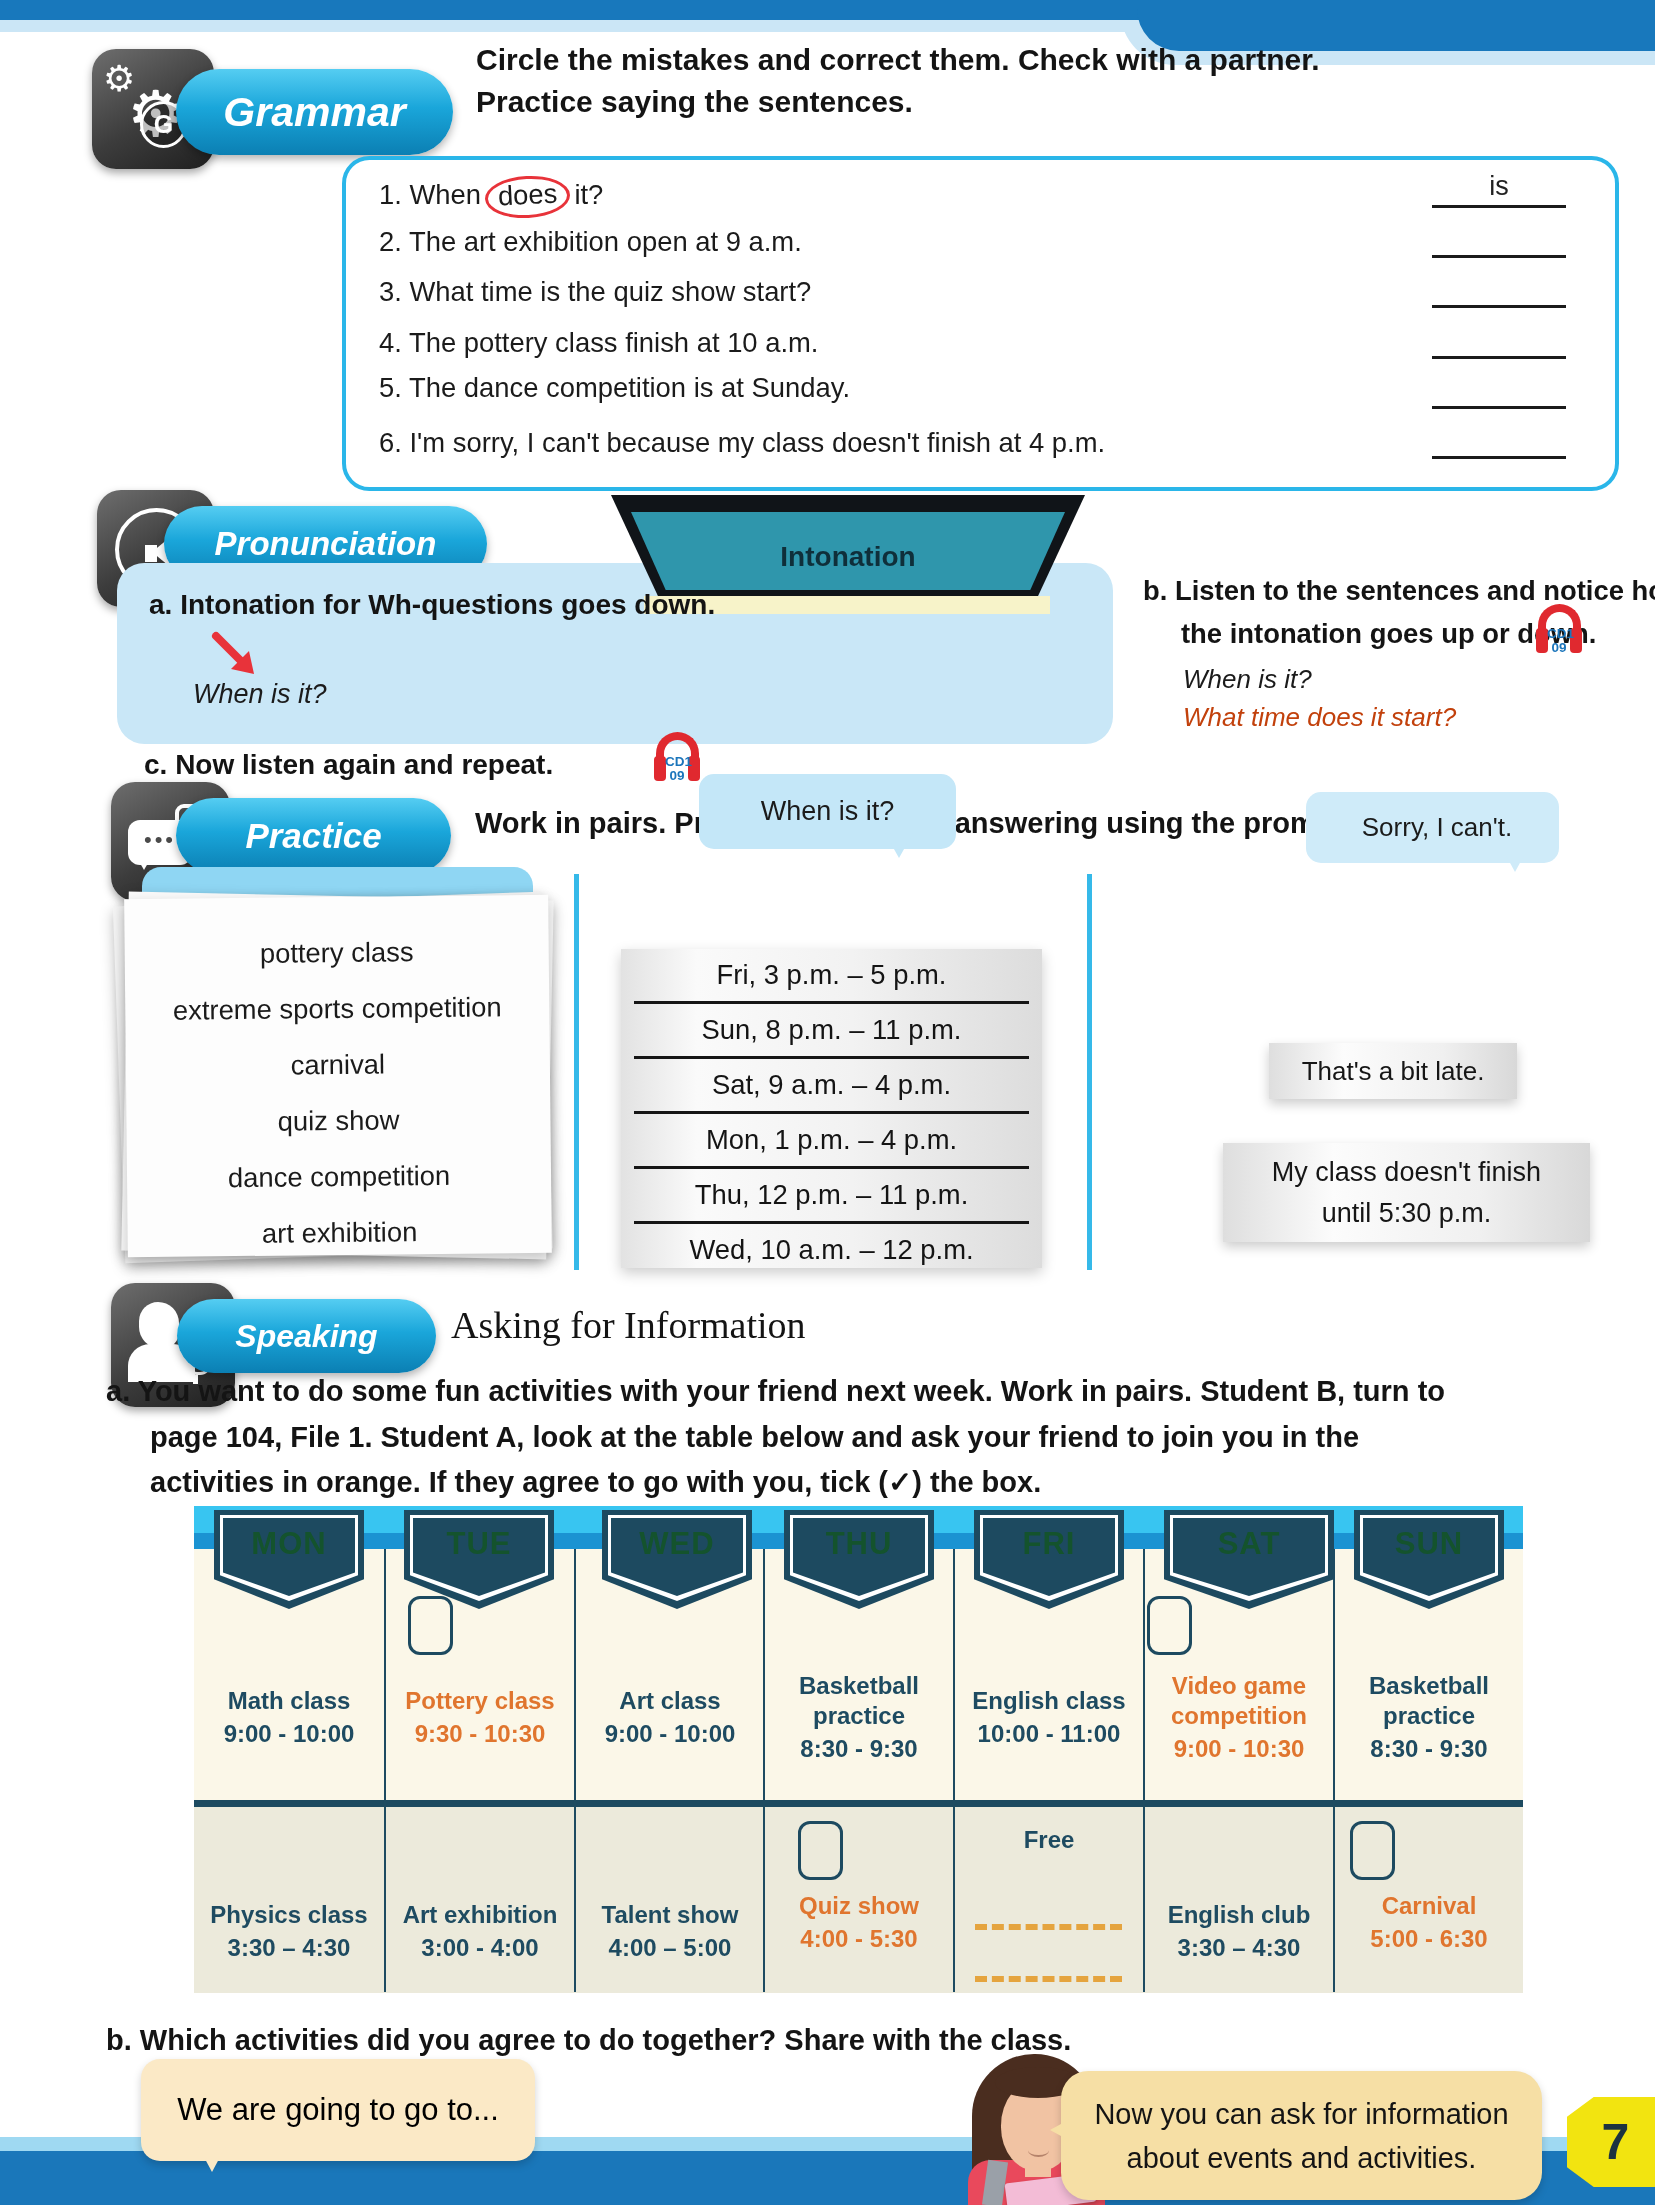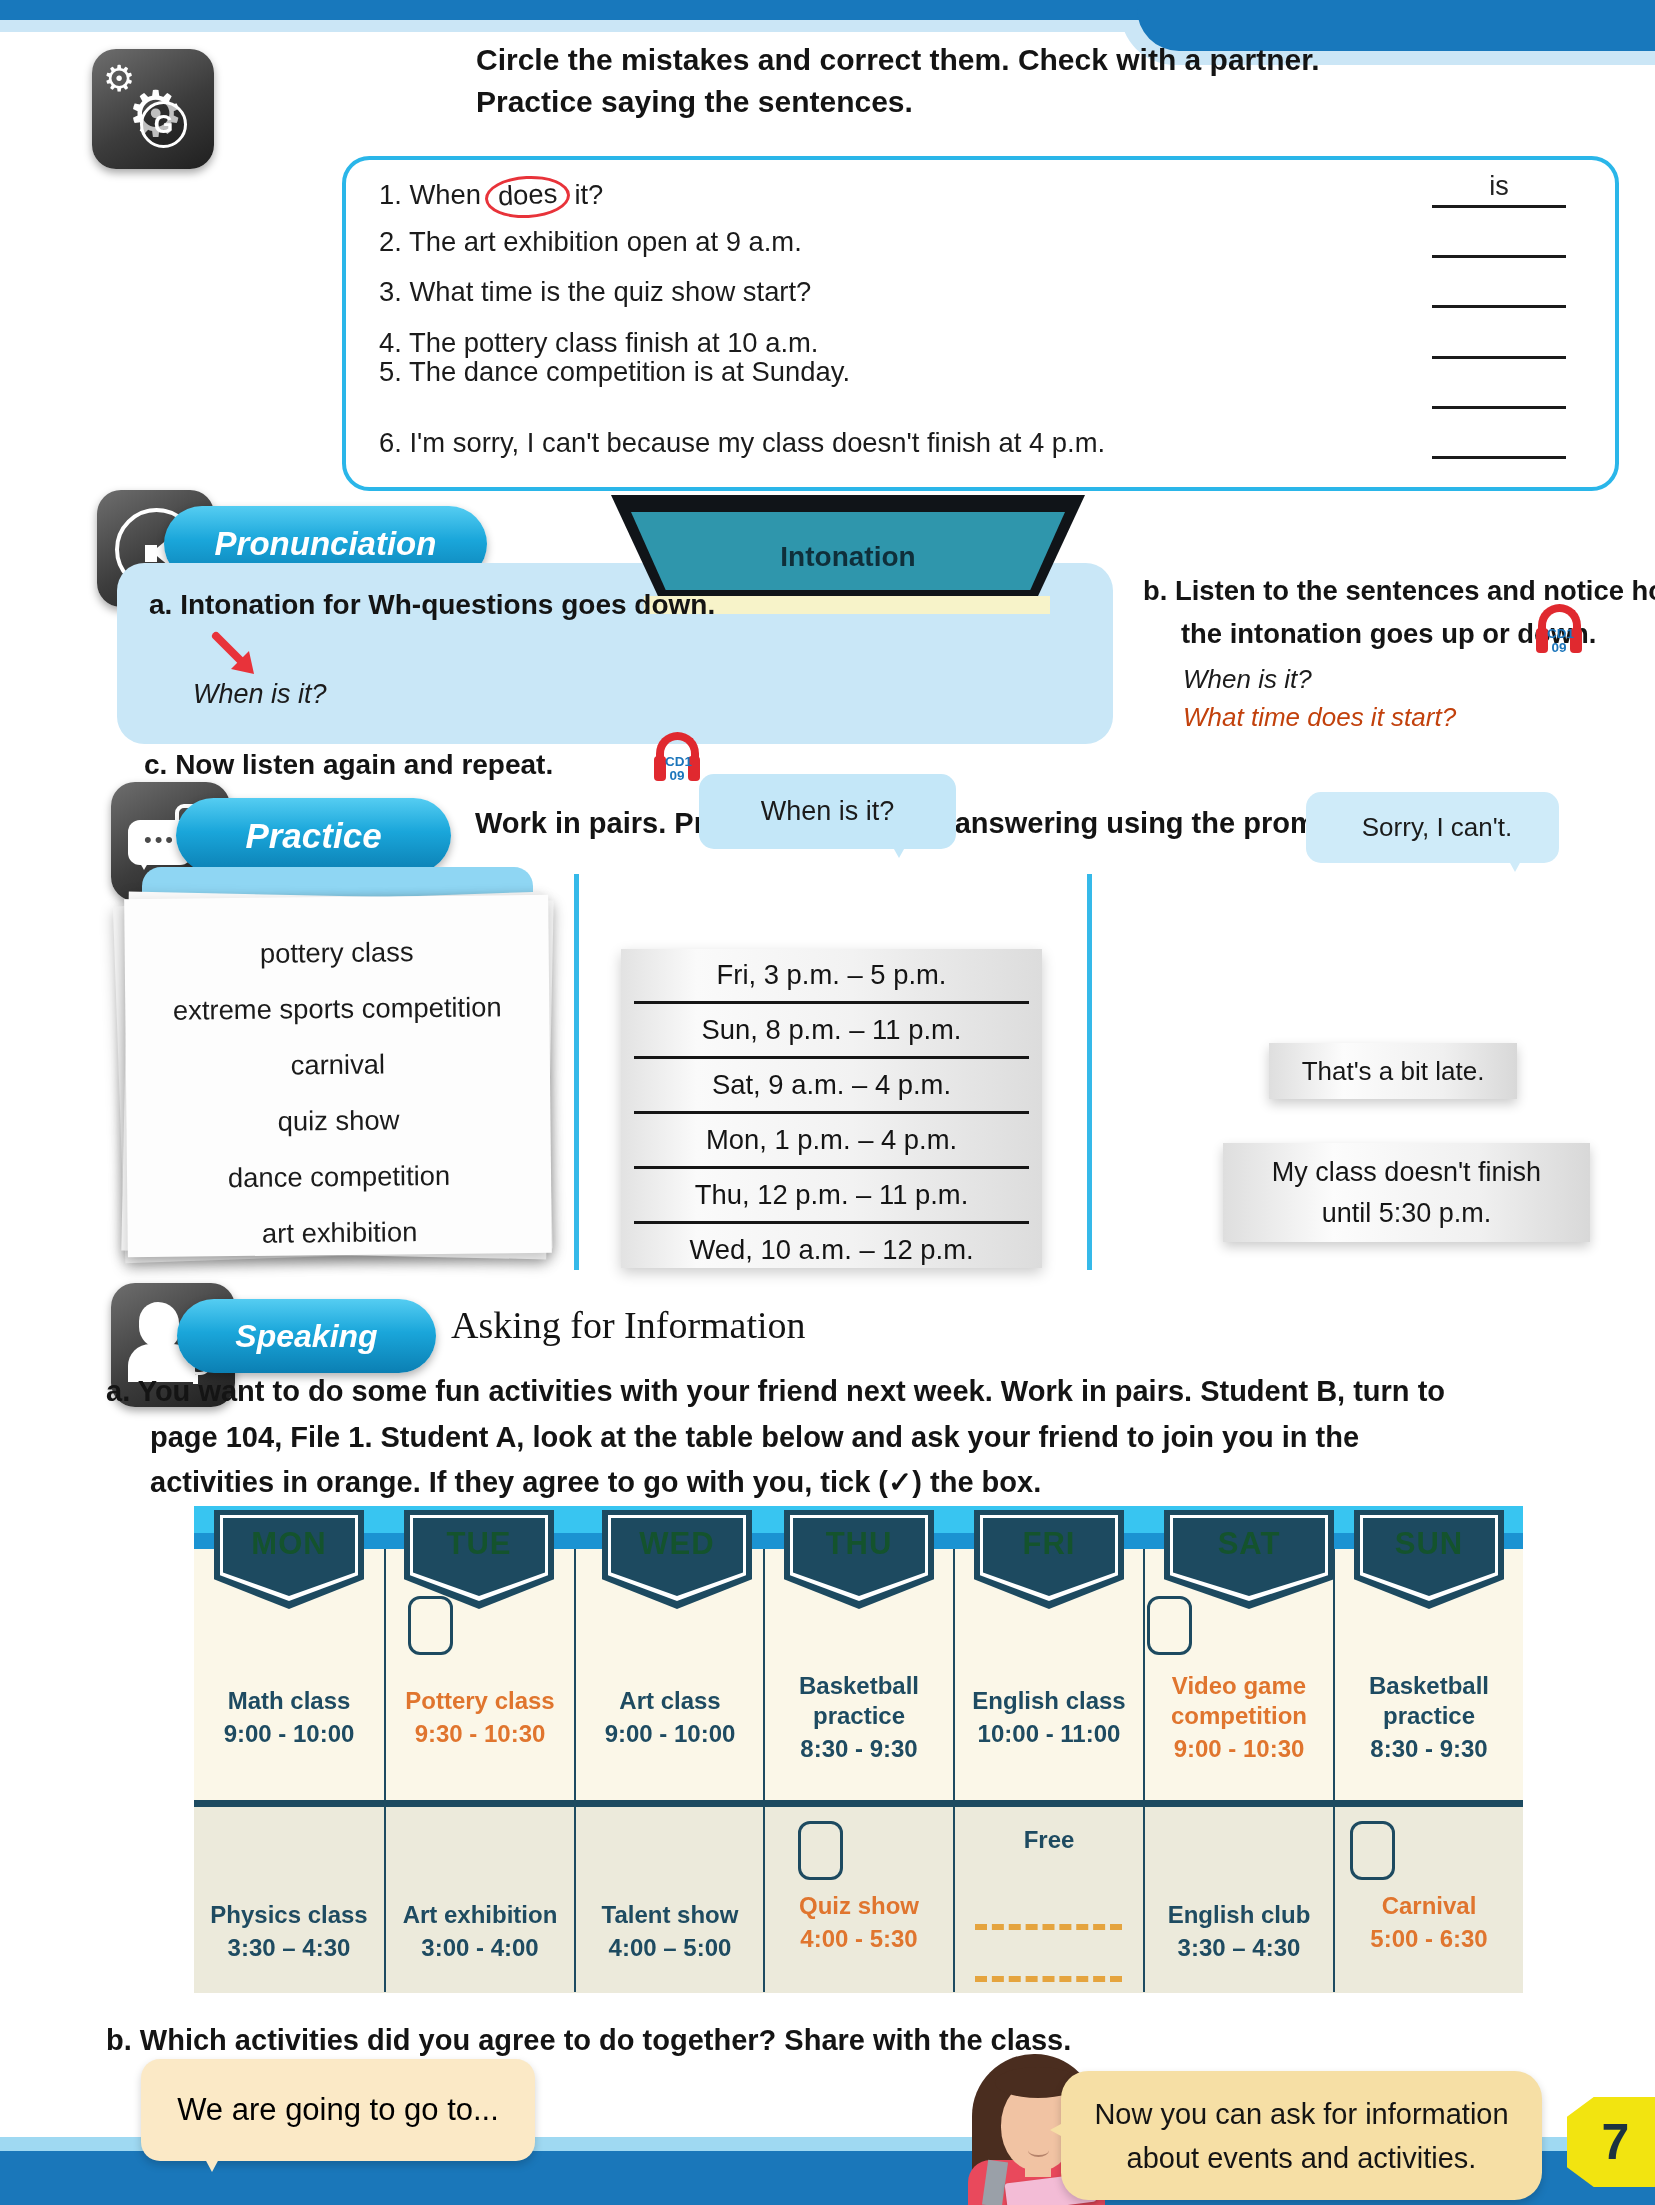--- a/index.html
+++ b/index.html
@@ -43,21 +43,21 @@
   .sp-mic-base{position:absolute;left:82px;top:92px;width:5px;height:9px;background:#fff;}
 
   
   .instr{position:absolute;font-weight:bold;color:#141414;font-size:30px;white-space:nowrap;}
   #instr1{left:476px;top:43px;}
   #instr2{left:476px;top:85px;}
 
   
   #sent-box{position:absolute;left:342px;top:156px;width:1269px;height:327px;border:4.5px solid #2ab6e9;border-radius:27.4px;background:#fff;}
   .sent{position:absolute;left:379px;font-size:27.4px;color:#1b1b1b;white-space:nowrap;}
-  .s1{top:176px;}.s2{top:226px;}.s3{top:276px;}.s4{top:327px;}.s5{top:356px;}.s6{top:427px;}
+  .s1{top:176px;}.s2{top:226px;}.s3{top:276px;}.s4{top:327px;}.s5{top:372px;}.s6{top:427px;}
   .circled{display:inline-block;border:3.5px solid #e8333a;border-radius:50%;padding:0 10px 4px 10px;margin:0 4px;transform:rotate(-3deg);}
   .ans{position:absolute;left:1432px;width:134px;height:48px;border-bottom:3.5px solid #1b1b1b;text-align:center;font-size:27px;color:#222;}
   .a1{top:157px;}.a2{top:207px;}.a3{top:257px;}.a4{top:308px;}.a5{top:358px;}.a6{top:408px;}
   .ans span{display:inline-block;margin-top:14px;}
 
   
   #int-banner{position:absolute;left:611px;top:495px;width:474px;height:102px;}
   #int-banner .ib-out{position:absolute;inset:0;background:#101418;clip-path:polygon(0 0,100% 0,90% 100%,10% 100%);}
   #int-banner .ib-in{position:absolute;inset:17px 20px 7px 20px;background:#2f96ac;clip-path:polygon(0 0,100% 0,92% 100%,8% 100%);}
   #int-banner .ib-label{position:absolute;left:0;right:0;top:46px;text-align:center;font-size:28px;font-weight:bold;color:#0f2f3a;}
@@ -174,20 +174,21 @@
   <div class="blob-light"></div>
   <div class="band-blue"></div>
   <div class="band-light"></div>
   <div class="blob-blue"></div>
 
   <div id="g-icon" class="badge-icon">
     <span class="gear-small">⚙</span>
     <span class="gear-big">⚙</span>
     <span class="gear-g">G</span>
   </div>
+  <div id="g-pill" class="badge-pill">Grammar</div>
   <div id="instr1" class="instr">Circle the mistakes and correct them. Check with a partner.</div>
   <div id="instr2" class="instr">Practice saying the sentences.</div>
 
   <div id="sent-box"></div>
   <div class="sent s1">
     <span>1. When</span><span class="circled">does</span><span>it?</span>
   </div>
   <div class="sent s2">2. The art exhibition open at 9 a.m.</div>
   <div class="sent s3">3. What time is the quiz show start?</div>
   <div class="sent s4">4. The pottery class finish at 10 a.m.</div>

